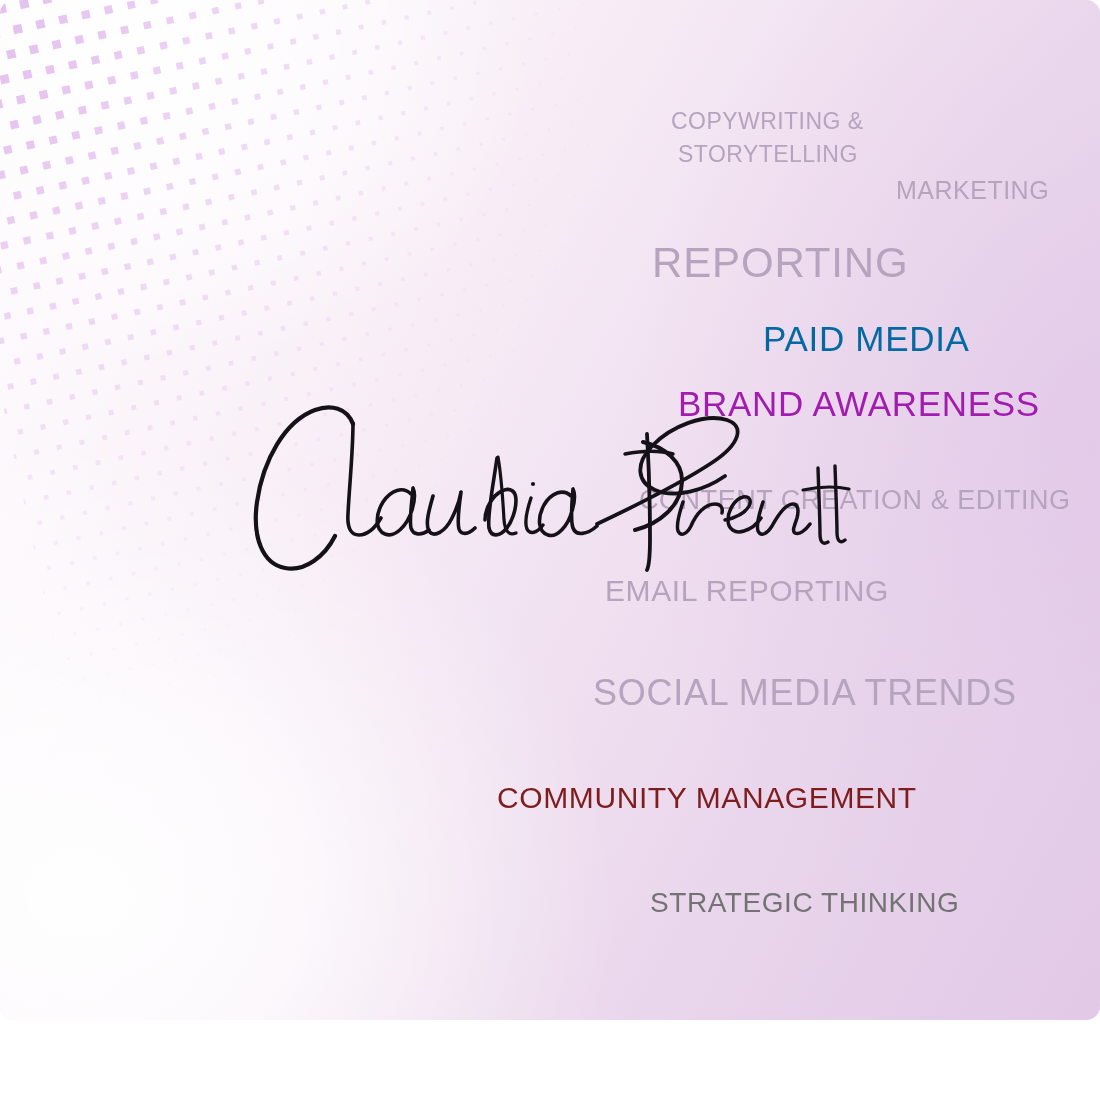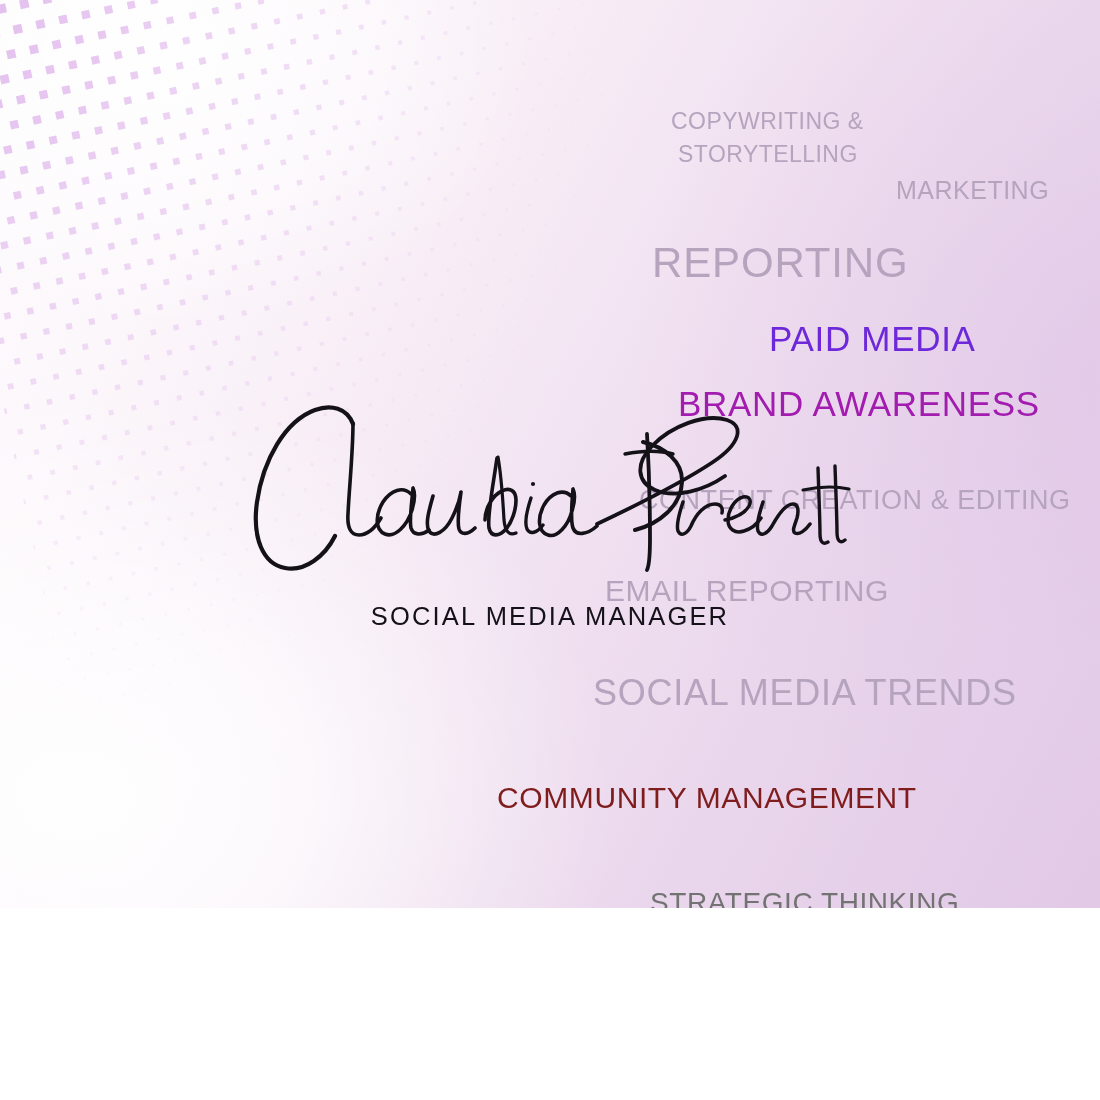--- a/index.html
+++ b/index.html
@@ -3,24 +3,25 @@
 <meta charset="utf-8">
 <style>
   html, body {
     margin: 0;
     padding: 0;
     background: #ffffff;
   }
   #canvas {
     position: relative;
     width: 1100px;
-    height: 908px;
+    height: 1020px;
     overflow: hidden;
     font-family: "Liberation Sans", sans-serif;
     background: #f8eff8;
+    border-radius: 14px;
   }
 
   
   .bg-base {
     position: absolute;
     inset: 0;
     background:
       linear-gradient(118deg,
         #fdfbfd 0%,
         #fcf7fb 18%,
@@ -1128,21 +1129,21 @@
         <rect x="150.10" y="857.70" width="1.40" height="1.40" fill="#d9a7e8" opacity="0.193"></rect>
         <rect x="-0.68" y="880.92" width="1.35" height="1.35" fill="#d9a7e8" opacity="0.190"></rect>
       </svg>
   </div>
 
   <div id="keyword-cloud">
       <div class="kw" style="left: 671px; top: 108px; font-size: 23px; color: rgb(182, 164, 191);">COPYWRITING &amp;</div>
       <div class="kw" style="left: 678px; top: 141px; font-size: 23px; color: rgb(182, 164, 191);">STORYTELLING</div>
       <div class="kw" style="left: 896px; top: 176px; font-size: 25px; color: rgb(182, 164, 191);">MARKETING</div>
       <div class="kw" style="left: 652px; top: 238px; font-size: 42px; color: rgb(182, 164, 191);">REPORTING</div>
-      <div class="kw" style="left: 763px; top: 318px; font-size: 35px; color: #6d28d9; margin-left: 6px;">PAID MEDIA</div>
+      <div class="kw" style="left: 763px; top: 318px; font-size: 35px; color: #0369a1;">PAID MEDIA</div>
       <div class="kw" style="left: 678px; top: 383px; font-size: 35px; color: #a21caf;">BRAND AWARENESS</div>
       <div class="kw" style="left: 639px; top: 485px; font-size: 27px; color: rgb(182, 164, 191);">CONTENT CREATION &amp; EDITING</div>
       <div class="kw" style="left: 605px; top: 573px; font-size: 30px; color: rgb(182, 164, 191);">EMAIL REPORTING</div>
       <div class="kw" style="left: 585px; top: 672px; font-size: 36px; color: rgb(182, 164, 191); margin-left: 8px;">SOCIAL MEDIA TRENDS</div>
       <div class="kw" style="left: 497px; top: 780px; font-size: 30px; color: #7f1d1d;">COMMUNITY MANAGEMENT</div>
       <div class="kw" style="left: 650px; top: 866px; font-size: 28px; color: #737373; margin-top: 20px;">STRATEGIC THINKING</div>
     </div>
 
   <div class="sig-wrap">
     <svg viewBox="0 0 620 180" preserveAspectRatio="xMidYMid meet">
@@ -1185,16 +1186,15 @@
                  C543 117 551 106 558 106 C563 106 564 112 562 120
                  C559 129 557 133 560 135 C564 137 570 133 575 126" stroke-width="3.5"></path>
 
         <path d="M583 70 C584 100 585 124 585 136 C585 144 588 147 593 144" stroke-width="3.4"></path>
         <path d="M600 68 C601 98 602 122 602 134 C602 143 605 146 610 142" stroke-width="3.4"></path>
         <path d="M568 92 C582 89 600 88 614 91" stroke-width="3.2"></path>
       </g>
     </svg>
   </div>
 
-  <div class="name-line role">SOCIAL MEDIA  MANAGER</div>
 
 
 </div>
 
 </body></html>

